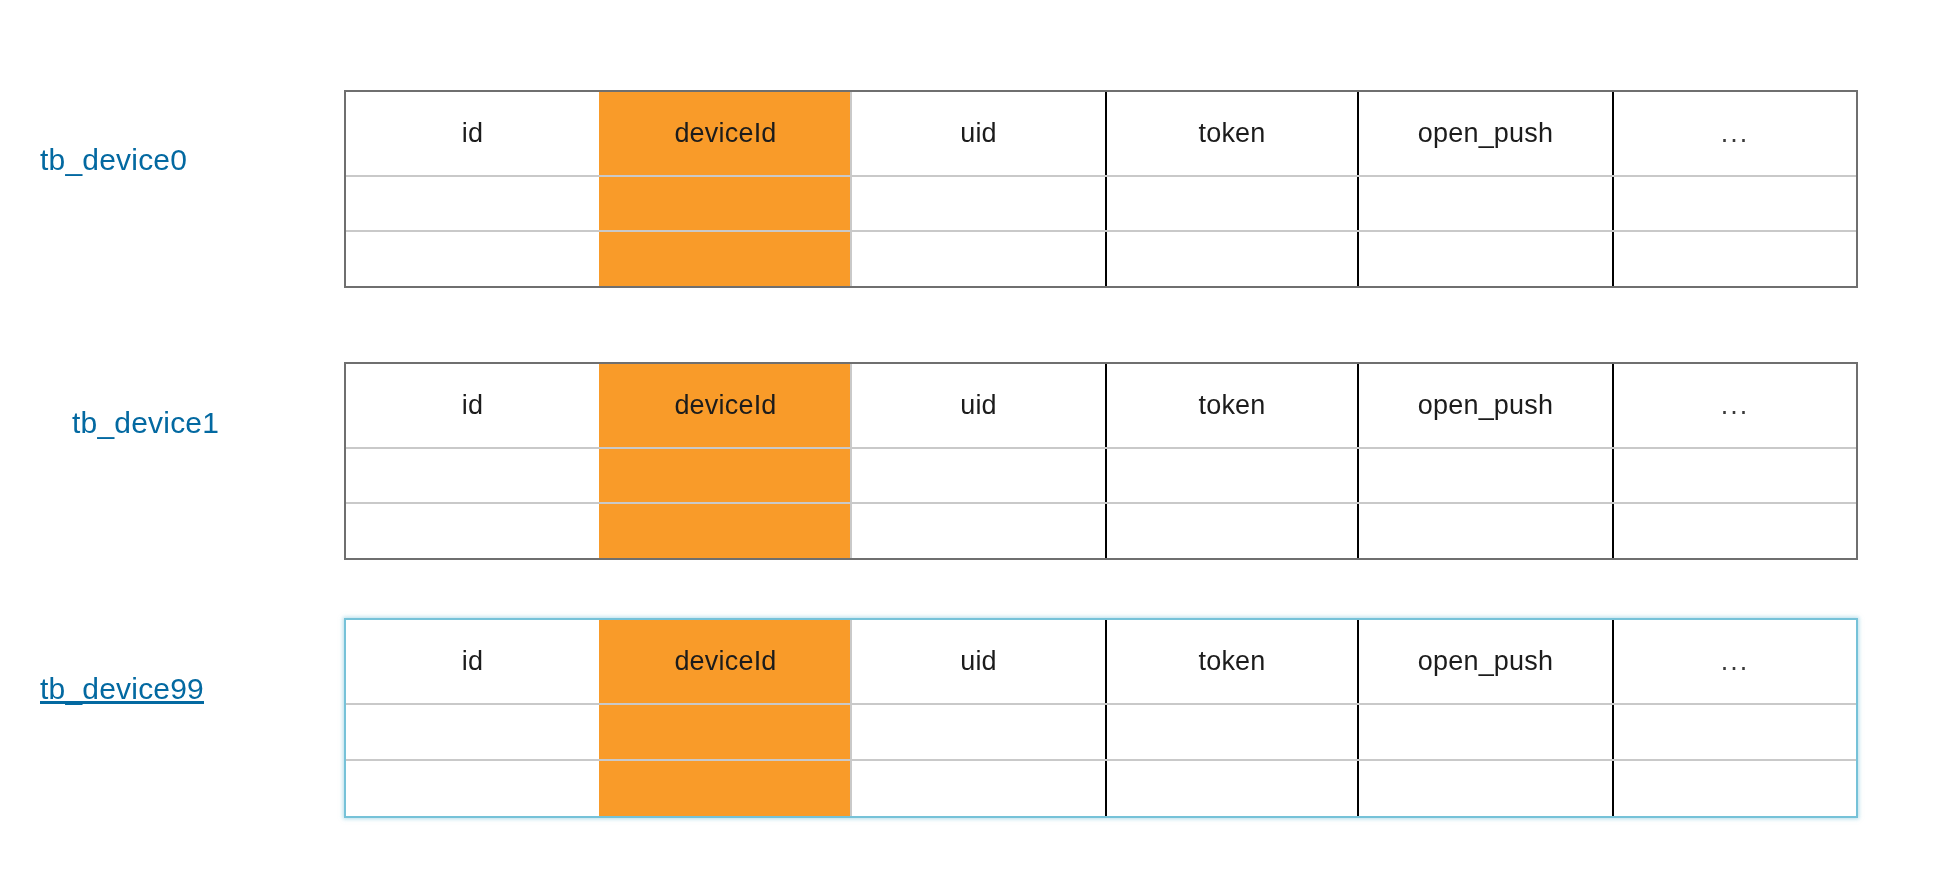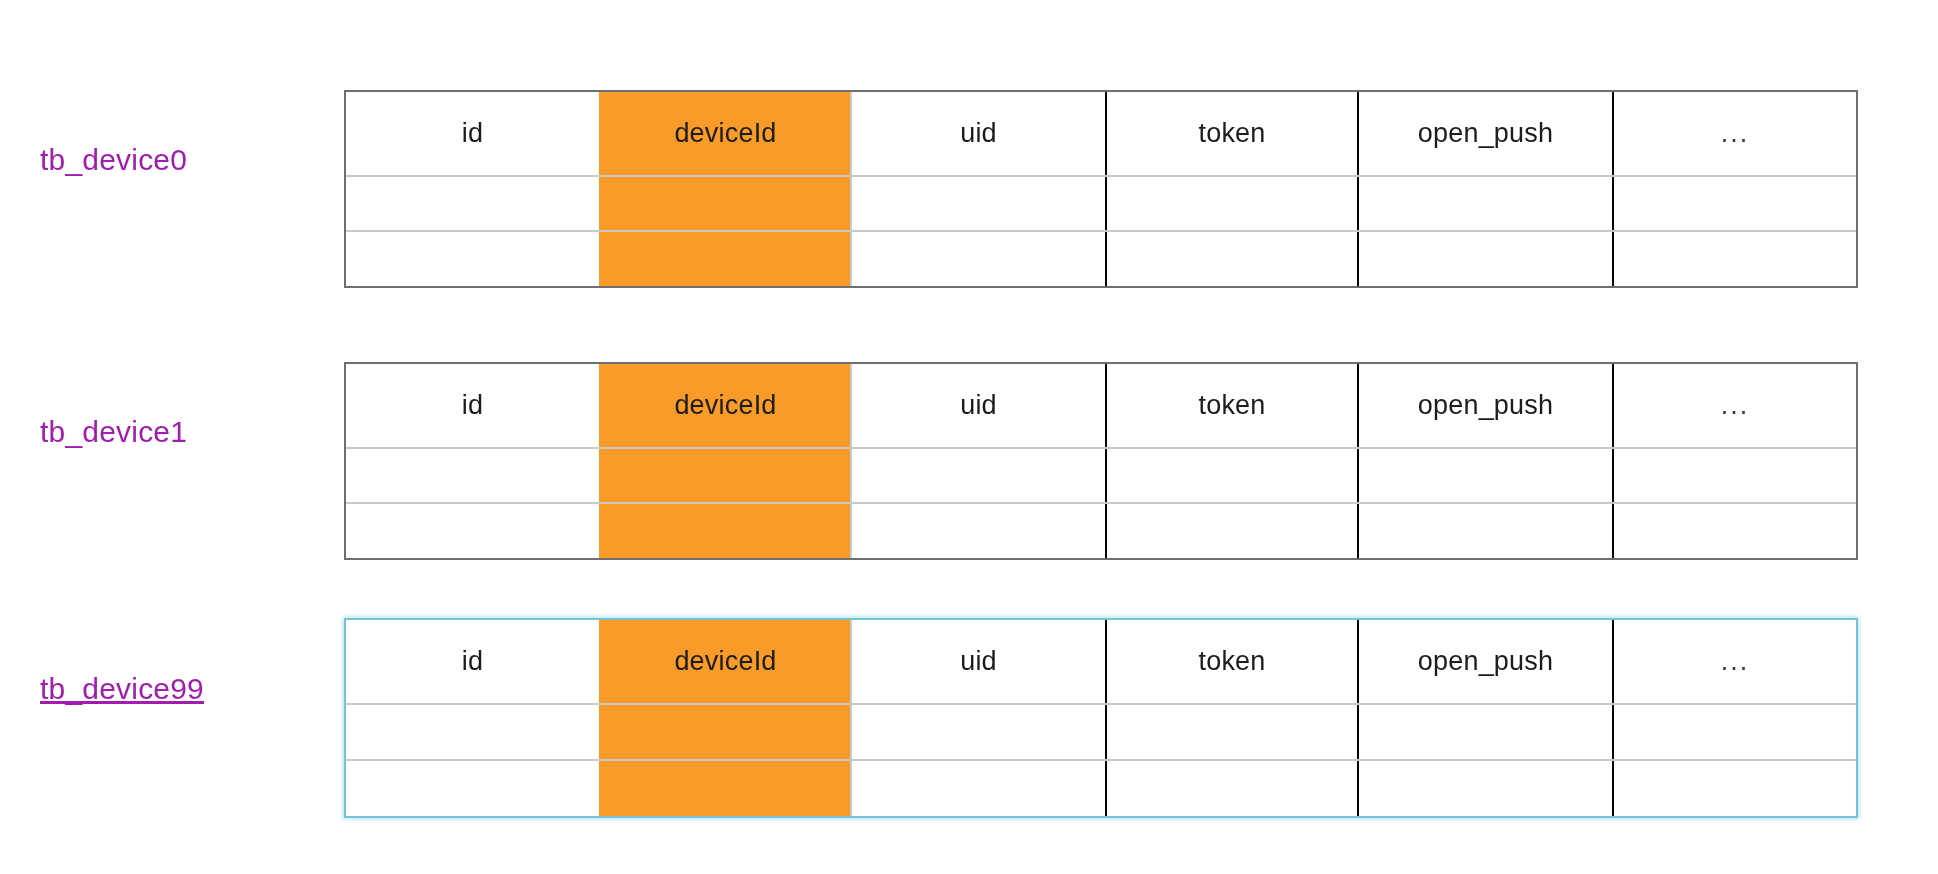--- a/index.html
+++ b/index.html
@@ -29,21 +29,21 @@
     align-items: center;
   }
 
   .table-label {
     position: absolute;
     left: 40px;
     width: 300px;
     text-align: left;
     font-size: 30px;
     line-height: 1.2;
-    color: #a21caf;
+    color: #0369a1;
     letter-spacing: 0.2px;
     white-space: nowrap;
   }
 
   .table-grid {
     position: absolute;
     box-sizing: border-box;
     background: #ffffff;
   }
   .table-grid.plain {
@@ -127,21 +127,21 @@
         <div class="grid-cell" style="width:255px;"></div>
         <div class="grid-cell" style="width:252px;"></div>
         <div class="grid-cell" style="width:255px;"></div>
         <div class="grid-cell" style="width:244px;"></div>
       </div>
 
     </div>
   </div>
 
   <div class="table-block" style="left:0; top:362px; width:1938px; height:198px;">
-    <div class="table-label" style="top:52px;">tb_device1</div>
+    <div class="table-label" style="top:43px;margin-left:32px;">tb_device1</div>
 
     <div class="table-grid plain" style="left:344px; top:0; width:1514px; height:198px;">
 
       <div class="grid-row header-row" style="height:83px;">
         <div class="grid-cell" style="width:253px;">id</div>
         <div class="grid-cell accent" style="width:251px;">deviceId</div>
         <div class="grid-cell" style="width:255px;">uid</div>
         <div class="grid-cell" style="width:252px;">token</div>
         <div class="grid-cell" style="width:255px;">open_push</div>
         <div class="grid-cell ellipsis" style="width:244px;">...</div>

